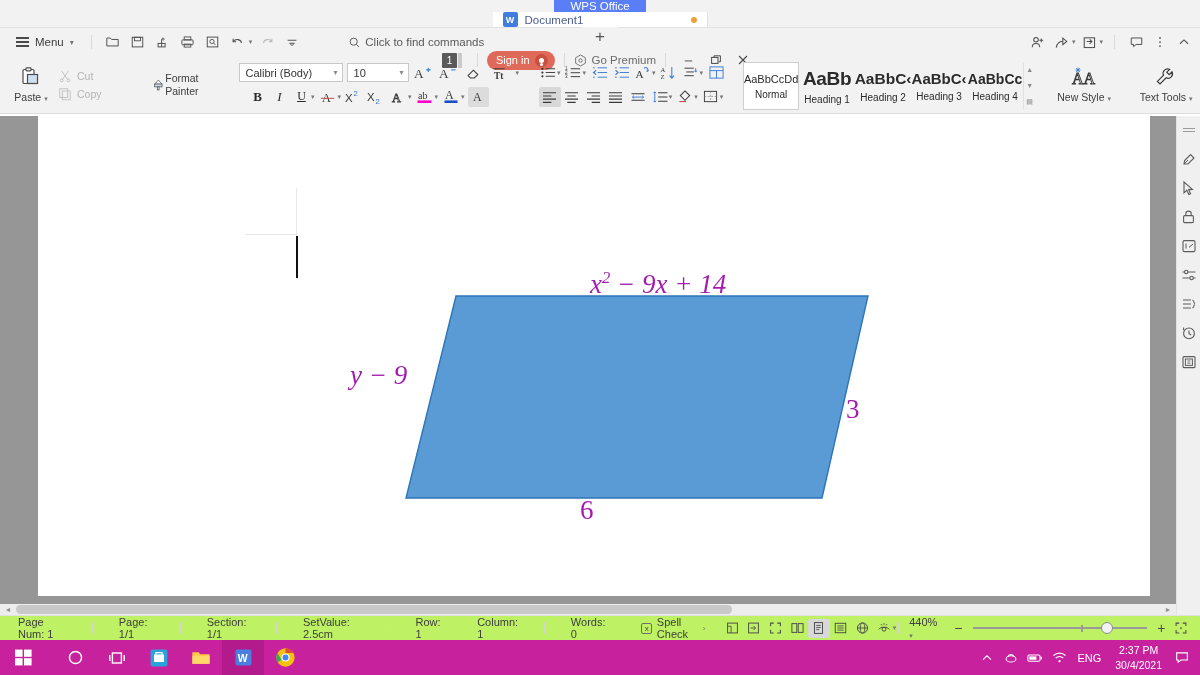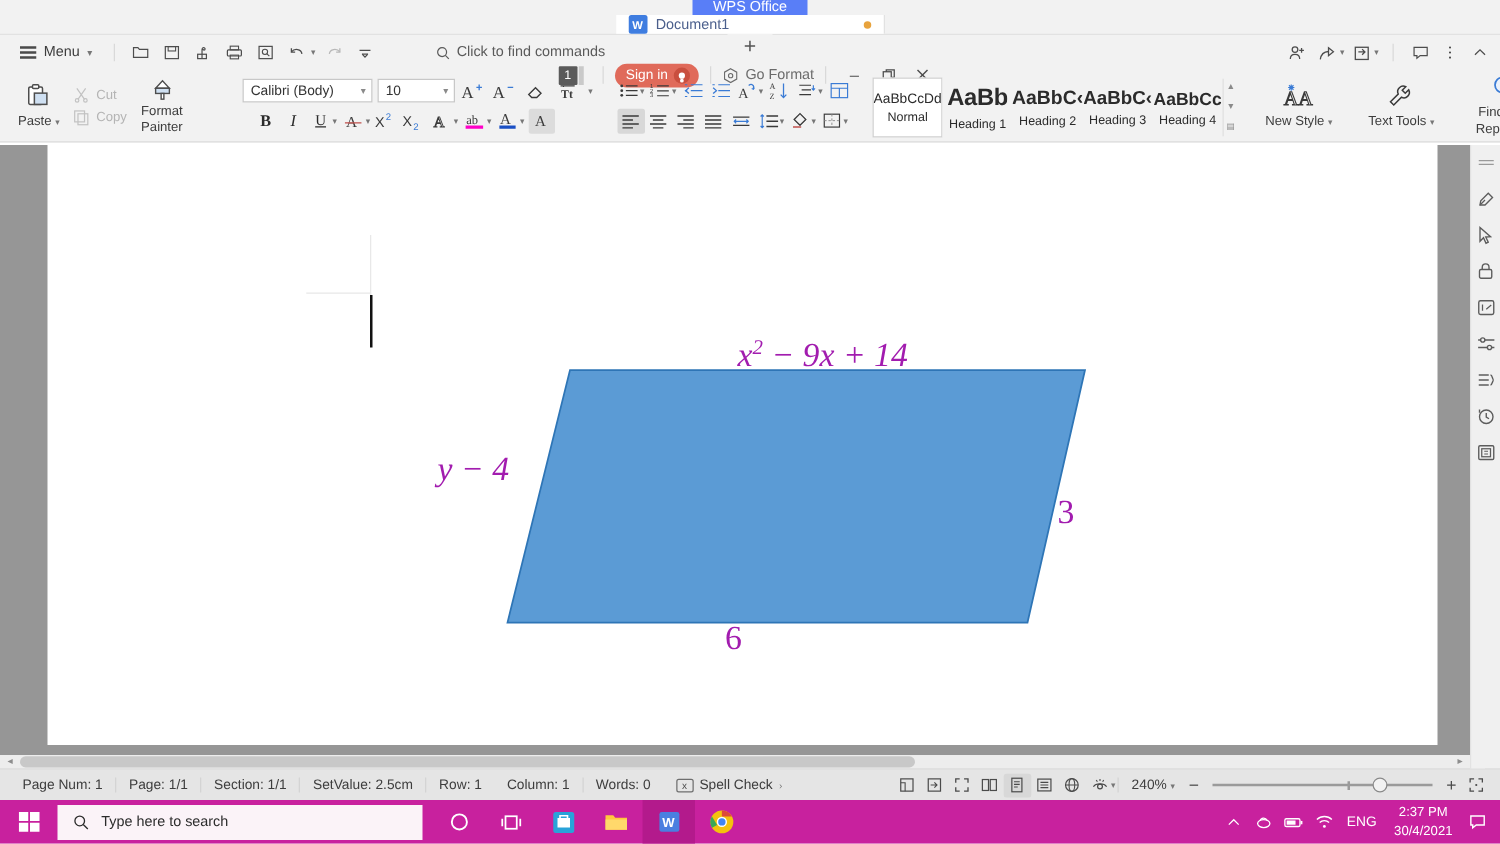--- a/index.html
+++ b/index.html
@@ -89,21 +89,21 @@
     height: 58px; background: #f2f2f2; border-bottom: 1px solid #dcdcdc;
     display: flex; align-items: stretch; padding-left: 4px;
   }
   .rgroup { display: flex; align-items: center; padding: 0 4px; }
   .rsep { width: 1px; background: #dfdfdf; margin: 7px 4px; }
 
   .paste-col { display: flex; flex-direction: column; align-items: center; width: 46px; color: #3d3d3d; }
   .paste-col .lbl { font-size: 10.5px; margin-top: 1px; }
   .cutcopy { display: flex; flex-direction: column; gap: 4px; padding: 0 4px; }
   .cc-row { display: flex; align-items: center; gap: 5px; color: #b4b4b4; font-size: 10.5px; }
-  .fpainter { display: flex; flex-direction: column; align-items: center; width: 48px; color: #3d3d3d; line-height: 1.15; }
+  .fpainter { display: flex; align-items: center; width: 48px; color: #3d3d3d; line-height: 1.15; margin-left: 45px; }
   .fpainter .lbl { font-size: 10.5px; text-align: center; }
 
   .font-area { display: flex; flex-direction: column; gap: 4px; justify-content: center; }
   .font-row1 { display: flex; align-items: center; gap: 4px; padding-left: 24px; }
   .font-row2 { display: flex; align-items: center; gap: 1px; }
   .combo {
     height: 19px; border: 1px solid #c8c8c8; background: #fff; display: flex;
     align-items: center; padding: 0 4px 0 6px; font-size: 11px; color: #333;
   }
   .combo .cv { flex: 1; }
@@ -171,22 +171,22 @@
     border-left: 1px solid #e2e2e2;
   }
   .sb-ic { width: 18px; height: 16px; display: flex; align-items: center; justify-content: center; color: #5c5c5c; }
 
   .hscrollbar { position: absolute; left: 0; right: 24px; bottom: 0; height: 11px; background: #ededed; }
   .hthumb { position: absolute; left: 16px; top: 1px; height: 9px; width: 716px; background: #c8c8c8; border-radius: 5px; }
   .h-arrow { position: absolute; top: 0; height: 11px; width: 12px; display: flex; align-items: center; justify-content: center; color: #8d8d8d; font-size: 7px; }
 
   
   .statusbar {
-    position: absolute; left: 0; right: 0; bottom: 35px; height: 25px; background: #e5e5e5;
-    display: flex; align-items: center; padding: 0 8px; gap: 0; border-top: 1px solid #e0e0e0;
+    position: absolute; left: 0; right: 0; bottom: 35px; height: 25px; background: #bef264;
+    display: flex; align-items: center; padding: 0 8px; gap: 16px; border-top: 1px solid #e0e0e0;
   }
   .st-item { font-size: 11px; color: #3d3d3d; padding: 0 10px; }
   .st-sep { width: 1px; height: 12px; background: #d4d4d4; }
   .spell { display: flex; align-items: center; gap: 5px; font-size: 11px; color: #3d3d3d; padding-left: 10px; }
   .spell .sbox {
     width: 14px; height: 11px; border: 1px solid #6e6e6e; border-radius: 2px;
     font-size: 8px; display: flex; align-items: center; justify-content: center; color: #4a4a4a;
   }
   .st-right { margin-left: auto; display: flex; align-items: center; gap: 0; }
   .vicon { width: 22px; height: 19px; display: flex; align-items: center; justify-content: center; color: #4a4a4a; }
@@ -239,21 +239,21 @@
       <span class="signin">
         <span>Sign in</span>
         <span class="av"></span>
       </span>
       <span class="vsep"></span>
       <span class="premium">
         <svg width="13" height="13" viewBox="0 0 16 16">
           <path d="M8 1.2 14 4.6v6.8L8 14.8 2 11.4V4.6z" fill="none" stroke="#6b6b6b" stroke-width="1.1"></path>
           <circle cx="8" cy="8" r="2.1" fill="none" stroke="#6b6b6b" stroke-width="1.1"></circle>
         </svg>
-        <span>Go Format</span>
+        <span>Go Premium</span>
       </span>
       <span class="vsep"></span>
       <span class="wbtn">
         <svg width="11" height="11" viewBox="0 0 12 12">
             <line x1="2" y1="6.5" x2="10" y2="6.5" stroke="#4a4a4a" stroke-width="1"></line>
           </svg>
       </span>
       <span class="wbtn">
         <svg width="12" height="12" viewBox="0 0 12 12">
           <rect x="1.6" y="3.4" width="6.4" height="6" fill="none" stroke="#4a4a4a" stroke-width="1"></rect>
@@ -710,21 +710,21 @@
           <div class="g-caret"></div>
         </div>
 
         <svg class="shape" width="1112" height="480">
           <polygon points="418,180 830,180 784,382 368,382" fill="#5b9bd5" stroke="#2e75b6" stroke-width="1.4"></polygon>
         </svg>
 
         <div class="mlabel lab-top">
           <span class="mi">x</span><span class="msup">2</span><span class="mi"> − 9x + 14</span>
         </div>
-        <div class="mlabel lab-left mi">y − 4</div>
+        <div class="mlabel lab-left mi">y − 9</div>
         <div class="mlabel lab-right">3</div>
         <div class="mlabel lab-bottom">6</div>
 
       </div>
     </div>
 
     <div class="hscrollbar">
       <span class="h-arrow" style="left:2px">◄</span>
       <div class="hthumb"></div>
       <span class="h-arrow" style="right:2px">►</span>
@@ -862,21 +862,21 @@
       </span>
       <span class="vicon">
         <svg width="16" height="14" viewBox="0 0 16 16">
             <path d="M2 9.6c2-3.4 10-3.4 12 0" fill="none" stroke="#4a4a4a" stroke-width="1.1"></path>
             <circle cx="8" cy="9.4" r="2.2" fill="none" stroke="#4a4a4a" stroke-width="1.1"></circle>
             <path d="M8 2.4v2M4.6 3.4l1 1.6M11.4 3.4l-1 1.6" stroke="#4a4a4a" stroke-width="1"></path>
           </svg>
       </span>
       <span class="tiny-caret">▾</span>
       <span class="st-sep"></span>
-      <span class="zoomval"><span>240%</span> <span style="font-size:7px;color:#777">▾</span></span>
+      <span class="zoomval"><span>440%</span> <span style="font-size:7px;color:#777">▾</span></span>
       <span class="zbtn">−</span>
       <span class="zslider">
         <span class="ztrack"></span>
         <span class="ztick"></span>
         <span class="zknob"></span>
       </span>
       <span class="zbtn">+</span>
       <span class="vicon">
         <svg width="14" height="14" viewBox="0 0 16 16">
             <path d="M2.4 5.6V2.4H6M10 2.4h3.6v3.2M13.6 10.4v3.2H10M6 13.6H2.4v-3.2" fill="none" stroke="#4a4a4a" stroke-width="1.2"></path>
@@ -888,27 +888,20 @@
 
   <div class="taskbar">
     <div class="tb-start">
       <svg width="17" height="17" viewBox="0 0 17 17">
         <rect x="0" y="0.6" width="7.6" height="7.2" fill="#fff"></rect>
         <rect x="9" y="0.6" width="7.6" height="7.2" fill="#fff"></rect>
         <rect x="0" y="9.2" width="7.6" height="7.2" fill="#fff"></rect>
         <rect x="9" y="9.2" width="7.6" height="7.2" fill="#fff"></rect>
       </svg>
     </div>
-    <div class="tb-search">
-      <svg width="14" height="14" viewBox="0 0 16 16">
-          <circle cx="6.6" cy="6.6" r="4.4" fill="none" stroke="#2b2b2b" stroke-width="1.2"></circle>
-          <line x1="9.8" y1="9.8" x2="14" y2="14" stroke="#2b2b2b" stroke-width="1.2"></line>
-        </svg>
-      <span>Type here to search</span>
-    </div>
     <div class="tb-apps">
       <span class="tb-app">
         <svg width="17" height="17" viewBox="0 0 18 18">
             <circle cx="9" cy="9" r="6.4" fill="none" stroke="#fff" stroke-width="1.6"></circle>
           </svg>
       </span>
       <span class="tb-app">
         <svg width="18" height="16" viewBox="0 0 18 16">
             <rect x="4.4" y="3" width="9" height="10" fill="none" stroke="#fff" stroke-width="1.4"></rect>
             <path d="M1.8 5v6M16.2 5v6" stroke="#fff" stroke-width="1.4"></path>

